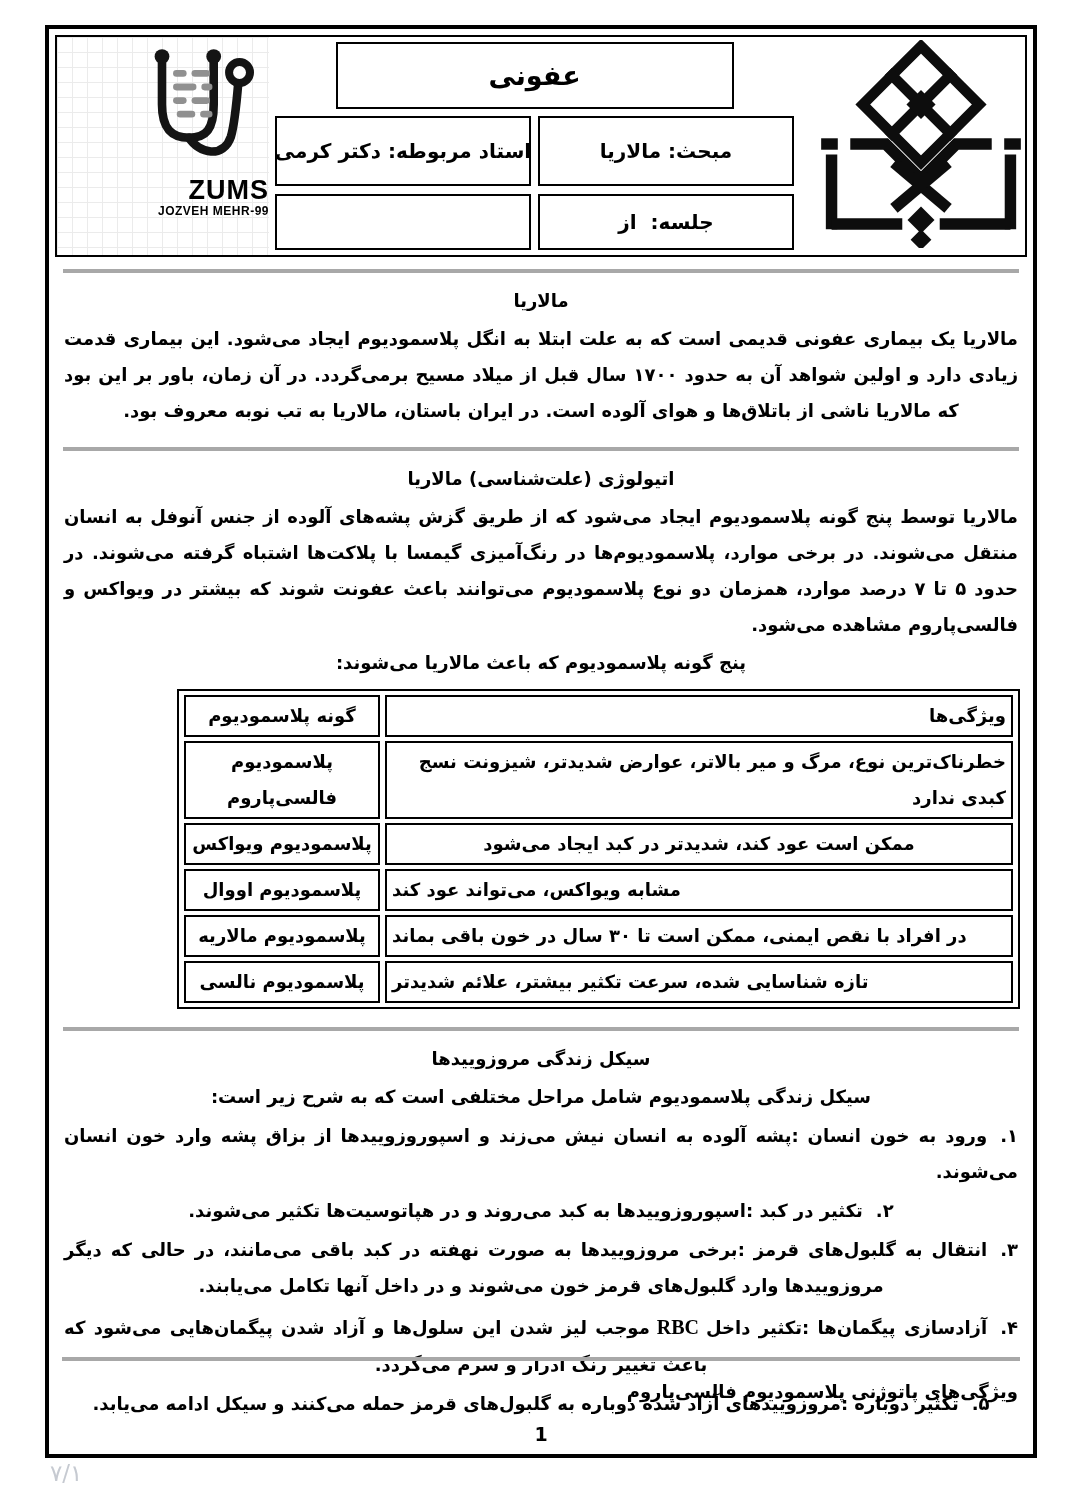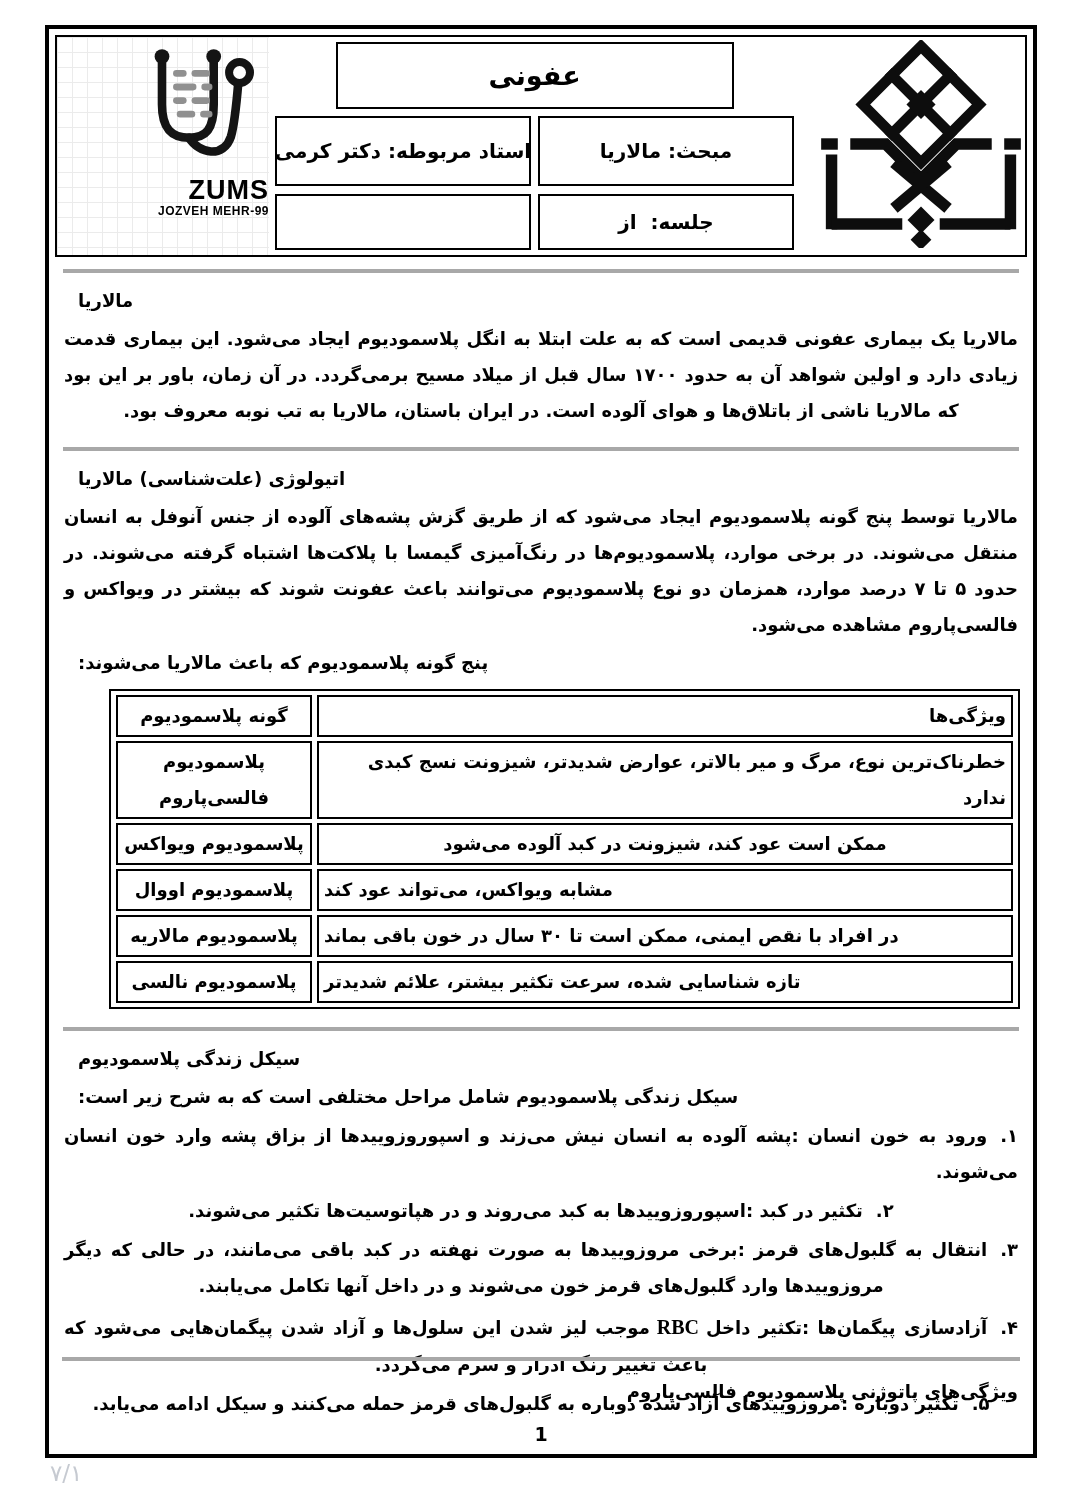--- a/index.html
+++ b/index.html
@@ -16,30 +16,30 @@
   .header-center{flex:1;display:flex;flex-direction:column;align-items:center;padding:5px 6px;box-sizing:border-box;}
   .title-box{border:2px solid #000;width:398px;height:72px;display:flex;align-items:center;justify-content:center;
     font-size:27px;font-weight:bold;direction:rtl;box-sizing:border-box;}
   .info-grid{display:grid;grid-template-columns:256px 256px;grid-template-rows:70px 56px;gap:8px 7px;margin-top:7px;}
   .info-cell{border:2px solid #000;display:flex;align-items:center;justify-content:center;
     font-size:20px;font-weight:bold;direction:rtl;white-space:pre;box-sizing:border-box;}
   .emblem-panel{width:242px;flex:0 0 242px;display:flex;align-items:center;justify-content:center;}
   
   .content{padding:0 13px;direction:rtl;font-weight:bold;font-size:18px;line-height:2.0;}
   .divider{height:4px;background:#a8a8a8;margin:18px 1px 10px;}
-  .sec-heading{text-align:left;margin:2px 16px;}
+  .sec-heading{text-align:center;margin:2px 0;}
   .para{margin:2px 2px;text-align:justify;}
   .para.last-center{text-align-last:center;}
   .para.last-right{text-align-last:right;}
   
   table.ptable{border-collapse:separate;border-spacing:5px 4px;border:2px solid #000;
     margin:8px 0 2px;direction:rtl;}
   table.ptable td{border:2px solid #000;height:42px;vertical-align:middle;padding:1px 5px;
     font-size:18px;font-weight:bold;box-sizing:border-box;margin-top:44px;}
-  td.c-features{width:696px;}
+  td.c-features{width:628px;}
   td.c-species{width:196px;text-align:center;}
   .al-right{text-align:right;}
   .al-left{text-align:left;}
   .al-center{text-align:center;}
   
   .steps{margin:2px 0 0;}
   .step{margin:3px 2px;}
   .step .num{margin-left:13px;}
   .step-right{text-align:justify;text-align-last:right;}
   .step-center{text-align:center;}
@@ -144,41 +144,41 @@
       <tbody>
           <tr>
         <td class="c-features al-right">ویژگی‌ها</td>
         <td class="c-species">گونه پلاسمودیوم</td>
       </tr>
       <tr>
         <td class="c-features al-right">خطرناک‌ترین نوع، مرگ و میر بالاتر، عوارض شدیدتر، شیزونت نسج کبدی ندارد</td>
         <td class="c-species">پلاسمودیوم فالسی‌پاروم</td>
       </tr>
       <tr>
-        <td class="c-features al-center">ممکن است عود کند، شیزونت در کبد آلوده می‌شود</td>
+        <td class="c-features al-center">ممکن است عود کند، شدیدتر در کبد ایجاد می‌شود</td>
         <td class="c-species">پلاسمودیوم ویواکس</td>
       </tr>
       <tr>
         <td class="c-features al-left">مشابه ویواکس، می‌تواند عود کند</td>
         <td class="c-species">پلاسمودیوم اووال</td>
       </tr>
       <tr>
         <td class="c-features al-left">در افراد با نقص ایمنی، ممکن است تا ۳۰ سال در خون باقی بماند</td>
         <td class="c-species">پلاسمودیوم مالاریه</td>
       </tr>
       <tr>
         <td class="c-features al-left">تازه شناسایی شده، سرعت تکثیر بیشتر، علائم شدیدتر</td>
         <td class="c-species">پلاسمودیوم نالسی</td>
       </tr>
     </tbody>
       </table>
 
     <div class="divider"></div>
 
-    <div class="sec-heading">سیکل زندگی پلاسمودیوم</div>
+    <div class="sec-heading">سیکل زندگی مروزوییدها</div>
     <div class="sec-heading">سیکل زندگی پلاسمودیوم شامل مراحل مختلفی است که به شرح زیر است:</div>
 
     <div class="steps">
       <div class="step step-right">
         <span class="num">۱.</span><span>ورود به خون انسان :پشه آلوده به انسان نیش می‌زند و اسپوروزوییدها از بزاق پشه وارد خون انسان می‌شوند.</span>
       </div>
       <div class="step step-center">
         <span class="num">۲.</span><span>تکثیر در کبد :اسپوروزوییدها به کبد می‌روند و در هپاتوسیت‌ها تکثیر می‌شوند.</span>
       </div>
       <div class="step step-jcenter">

